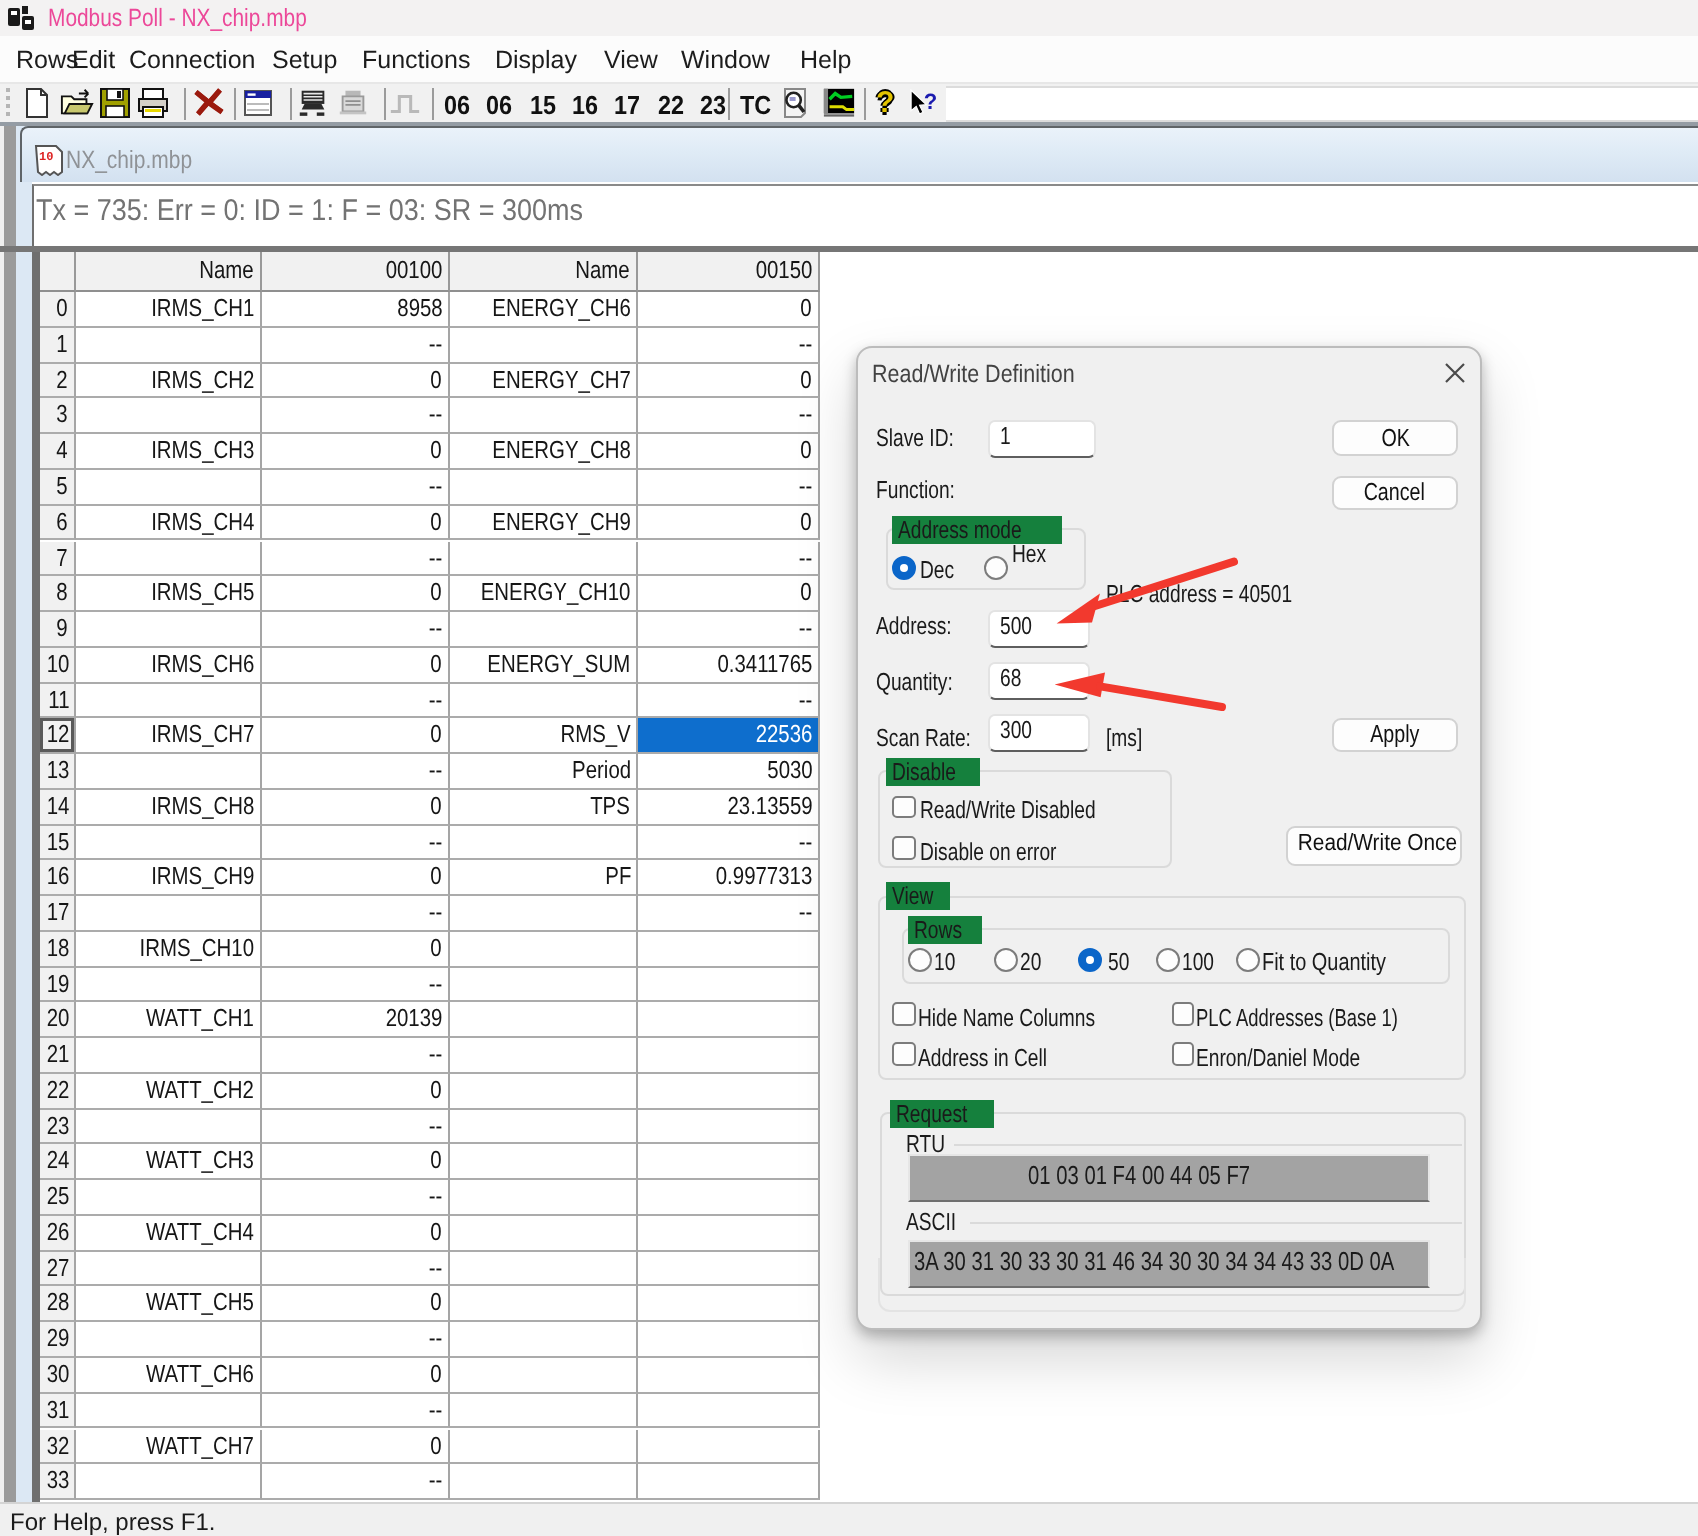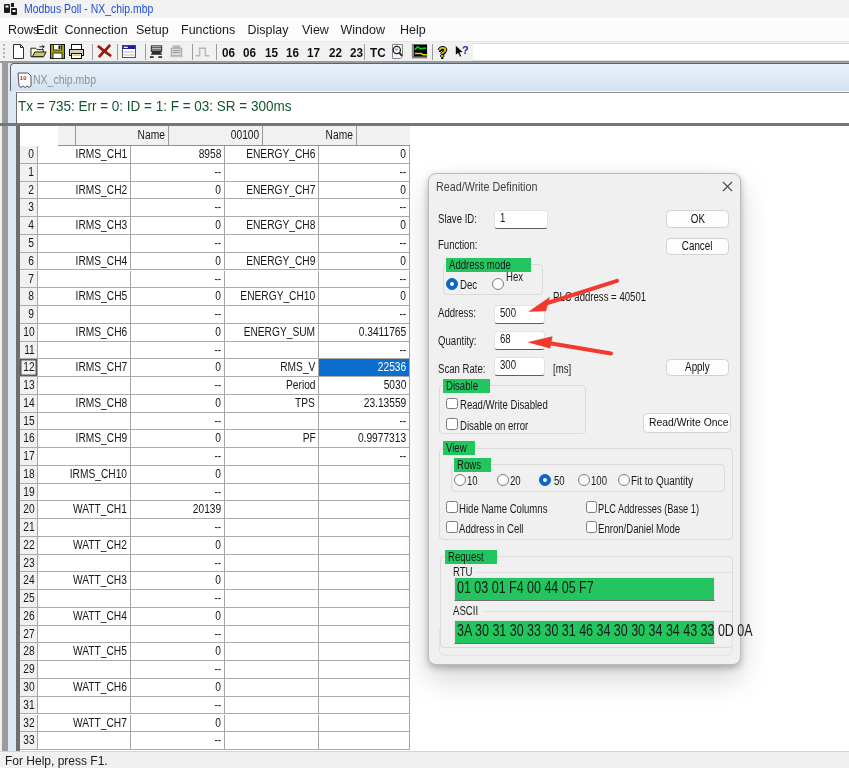--- a/index.html
+++ b/index.html
@@ -5,51 +5,51 @@
 html,body { width:849px; height:768px; overflow:hidden;
   font-family:"Liberation Sans", sans-serif; background:#fff; }
 #page { position:relative; width:849px; height:768px; }
 .abs { position:absolute; }
 .tx { display:inline-block; transform:scaleX(0.83); transform-origin:100% 50%; white-space:nowrap;}
 .lx { display:inline-block; transform:scaleX(0.78); transform-origin:0 50%; white-space:nowrap;}
 .cx { display:inline-block; transform:scaleX(0.80); transform-origin:50% 50%; white-space:nowrap;}
 
 
 #titlebar { left:0; top:0; width:849px; height:18px; background:#f3f2f2; }
-#titletext { left:24px; top:2px; font-size:12.5px; color:#1d4ed8; }
+#titletext { left:24px; top:2px; font-size:12.5px; color:#ec4899; }
 #menubar { left:0; top:18px; width:849px; height:23px; background:#fcfcfc; }
 .mi { position:absolute; top:22.5px; font-size:12.5px; color:#1c1c1c; }
 #toolbar { left:0; top:41px; width:849px; height:21px; background:#f1f1f1; border-top:1px solid #e7e7e7; }
 #tbwhite { left:473px; top:42.5px; width:376px; height:18.5px; background:#ffffff; border-top:1px solid #dcdcdc; border-bottom:1px solid #dcdcdc;}
 .tsep { position:absolute; top:2.5px; width:1px; height:16px; background:#9b9b9b; }
 .tnum { position:absolute; top:3px; font-size:13px; font-weight:bold; color:#111;
   transform:scaleX(0.9); transform-origin:0 50%;}
 .ticon { position:absolute; top:2px; width:17px; height:17px; }
 
 
 #childtop { left:0; top:61.3px; width:849px; height:2px; background:#949ca4; }
 #childtitle { left:9.5px; top:63.3px; width:839.5px; height:28.2px;
   background:linear-gradient(180deg,#eaf2fa 0%,#dfebf6 45%,#d3e1f0 100%);
   border-top:1.3px solid #5f6468; border-left:1.3px solid #5f6468; border-top-left-radius:4px; }
 #childicon { left:17px; top:72px; }
 #childtext { left:33px; top:73px; font-size:12.5px; color:#8f9296; }
 #txbar { left:16.4px; top:91.5px; width:832.6px; height:31.2px; background:#ffffff;
   border-left:1px solid #6f6f6f; border-top:1px solid #8a8a8a; }
-#txtext { left:0.6px; top:4.5px; font-size:15px; color:#14532d; }
+#txtext { left:0.6px; top:4.5px; font-size:15px; color:#737373; }
 #txborder { left:0px; top:122.7px; width:849px; height:3px; background:#767676; }
 #client { left:20.3px; top:125.7px; width:828.7px; height:627.3px; background:#ffffff; }
 #lb1 { left:0; top:63.3px; width:1.9px; height:689.7px; background:#f0f0f0; }
 #lb2 { left:1.9px; top:63.3px; width:6.1px; height:689.7px; background:#9b9b9b; }
 #lb4 { left:8px; top:63.3px; width:8.4px; height:689.7px; background:#dce8f4; }
 #lb5 { left:16.4px; top:125.7px; width:3.9px; height:627.3px; background:#6f6f6f; }
 
 
 #grid { left:20.3px; top:125.7px; width:389.7px; height:627.3px; background:#fff; overflow:hidden;
   font-size:12.3px; color:#161616; }
-.ghdr { position:absolute; left:0; top:0; height:20.5px; width:391px;margin-left:38px; }
+.ghdr { position:absolute; left:0; top:0; height:20.5px; width:391px; }
 .ghdr .gc { background:#f1f1f1; border-bottom:1px solid #8f8f8f; border-right:1px solid #999; line-height:19px;}
 .grow { position:absolute; left:0; height:17.76px; width:391px; }
 .gc { float:left; height:100%; border-right:1px solid #a5a5a5; border-bottom:1px solid #ababab;
   text-align:right; padding-right:2.5px; line-height:16.5px; overflow:hidden; white-space:nowrap;}
 .rh { width:18px; background:#f1f1f1; padding-right:3px;}
 .c1 { width:92.5px; }
 .c2 { width:94px; }
 .c3 { width:94px; }
 .c4 { width:91px; }
 .sel { background:#0e6ecd; color:#fff; }
@@ -64,30 +64,30 @@
 #dialog { left:428px; top:173px; width:313px; height:492px; background:#f0f0f0;
   border:1px solid #bcbcbc; border-radius:8px;
   box-shadow:0 3px 7px rgba(0,0,0,0.26), 0 14px 30px rgba(0,0,0,0.17); font-size:12.3px; color:#1a1a1a; }
 #dlgtitle { left:7px; top:6px; font-size:12.5px; color:#424242; }
 .lbl { position:absolute; white-space:nowrap; }
 .tf { position:absolute; background:#fff; border:1px solid #e3e3e3; border-bottom:1.6px solid #5e5e5e;
   border-radius:3.5px; padding-left:5px; line-height:15.5px; }
 .btn { position:absolute; background:#fdfdfd; border:1px solid #d2d2d2; border-radius:4.5px;
   text-align:center; color:#111; white-space:nowrap;}
 .gb { position:absolute; border:1px solid #dadada; border-radius:4px; }
-.gblbl { position:absolute; background:#22c55e; padding:0 3px; white-space:nowrap;}
+.gblbl { position:absolute; background:#15803d; padding:0 3px; white-space:nowrap;}
 .cb { position:absolute; width:11.8px; height:11.8px; background:#fdfdfd;
   border:1px solid #7c7c7c; border-radius:2.5px; }
 .rad { position:absolute; width:12.4px; height:12.4px; background:#fdfdfd;
   border:1px solid #7c7c7c; border-radius:50%; }
 .radon { background:#0b66c9; border-color:#0b66c9; }
 .radon::after { content:""; position:absolute; left:3.2px; top:3.2px; width:4px; height:4px;
   border-radius:50%; background:#fff; }
-.sunken { position:absolute; background:#22c55e; border:1px solid #e6e6e6;
-  border-bottom:1.5px solid #6f6f6f; padding-left:1.5px; line-height:20px; font-size:16px; white-space:nowrap;}
+.sunken { position:absolute; background:#a3a3a3; border:1px solid #e6e6e6;
+  border-bottom:1.5px solid #6f6f6f; padding-left:1.5px; line-height:20px; font-size:13px; white-space:nowrap;text-align:center;}
 .thinline { position:absolute; height:1px; background:#dadada; }
 
 #redtext { left:622px; top:271px; font-size:22.5px; color:#f2392e; }
 #redtext span { display:inline-block; transform:scaleX(0.955); transform-origin:0 50%; white-space:nowrap;}
 </style></head>
 <body>
 <div id="page">
 
   <div class="abs" id="titlebar"></div>
   <svg class="abs" style="left:3px;top:2px" width="15" height="14" viewBox="0 0 15 14">

